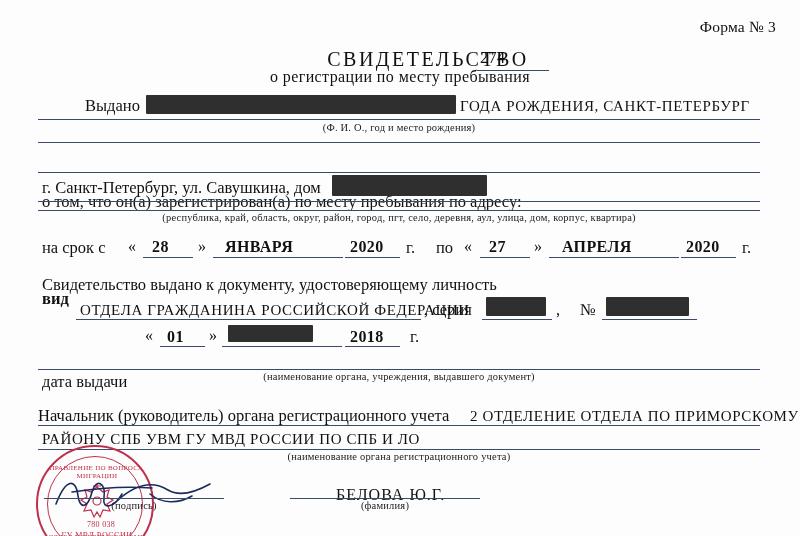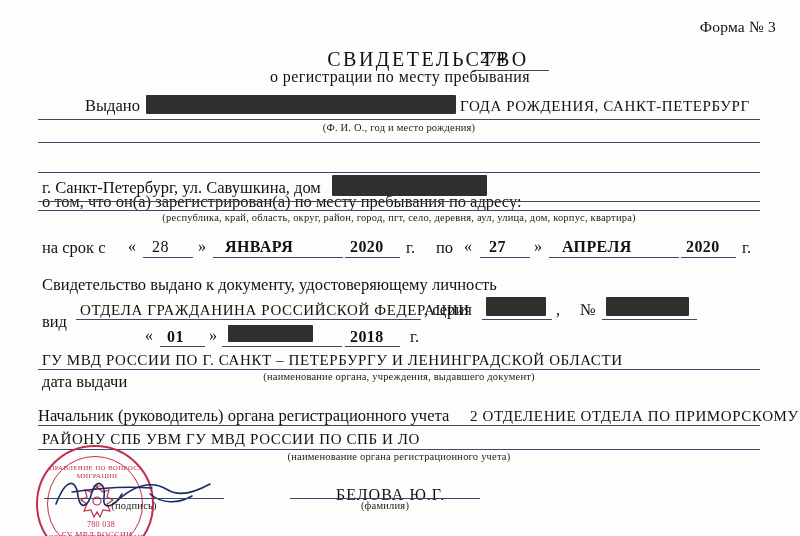--- a/index.html
+++ b/index.html
@@ -181,42 +181,42 @@
   <div class="line" style="left:38px; top:172px; width:722px;"></div>
 
   <div class="row-label" style="left:42px; top:178px;">г. Санкт-Петербург, ул. Савушкина, дом</div>
   <div class="redact" style="left:332px; top:175px; width:155px; height:21px;"></div>
   <div class="line" style="left:38px; top:201px; width:722px;"></div>
   <div class="line" style="left:38px; top:210px; width:722px;"></div>
   <div class="small-center" style="left:38px; top:212px; width:722px;">(республика, край, область, округ, район, город, пгт, село, деревня, аул, улица, дом, корпус, квартира)</div>
 
   <div class="row-label" style="left:42px; top:238px;">на срок с</div>
   <div class="quote" style="left:128px; top:238px;">«</div>
-  <div class="handwrite" style="left:152px; top:238px; font-weight:normal;">28</div>
+  <div class="handwrite" style="left:152px; top:238px; font-weight:bold;">28</div>
   <div class="line" style="left:143px; top:257px; width:50px;"></div>
   <div class="quote" style="left:198px; top:238px;">»</div>
   <div class="handwrite" style="left:225px; top:238px; font-weight:bold;">ЯНВАРЯ</div>
   <div class="line" style="left:213px; top:257px; width:130px;"></div>
   <div class="handwrite" style="left:350px; top:238px; font-weight:bold;">2020</div>
   <div class="line" style="left:345px; top:257px; width:55px;"></div>
   <div class="row-label" style="left:406px; top:238px;">г.</div>
   <div class="row-label" style="left:436px; top:238px;">по</div>
   <div class="quote" style="left:464px; top:238px;">«</div>
   <div class="handwrite" style="left:489px; top:238px; font-weight:bold;">27</div>
   <div class="line" style="left:480px; top:257px; width:50px;"></div>
   <div class="quote" style="left:534px; top:238px;">»</div>
   <div class="handwrite" style="left:562px; top:238px; font-weight:bold;">АПРЕЛЯ</div>
   <div class="line" style="left:549px; top:257px; width:130px;"></div>
   <div class="handwrite" style="left:686px; top:238px; font-weight:bold;">2020</div>
   <div class="line" style="left:681px; top:257px; width:55px;"></div>
   <div class="row-label" style="left:742px; top:238px;">г.</div>
 
   <div class="row-label" style="left:42px; top:275px;">Свидетельство выдано к документу, удостоверяющему личность</div>
 
-  <div class="row-label" style="left:42px; top:312px;">вид</div>
+  <div class="row-label" style="left:42px; top:289px;font-weight:bold;">вид</div>
   <div class="caps" style="left:80px; top:302px;">ОТДЕЛА ГРАЖДАНИНА РОССИЙСКОЙ ФЕДЕРАЦИИ</div>
   <div class="line" style="left:76px; top:319px; width:345px;"></div>
   <div class="row-label" style="left:424px; top:300px;">, серия</div>
   <div class="redact" style="left:486px; top:297px; width:60px; height:19px;"></div>
   <div class="line" style="left:482px; top:319px; width:70px;"></div>
   <div class="row-label" style="left:556px; top:300px;">,</div>
   <div class="row-label" style="left:580px; top:300px;">№</div>
   <div class="redact" style="left:606px; top:297px; width:83px; height:19px;"></div>
   <div class="line" style="left:602px; top:319px; width:95px;"></div>
 
@@ -224,21 +224,20 @@
   <div class="quote" style="left:145px; top:327px;">«</div>
   <div class="handwrite" style="left:167px; top:328px; font-weight:bold;">01</div>
   <div class="line" style="left:160px; top:346px; width:45px;"></div>
   <div class="quote" style="left:209px; top:327px;">»</div>
   <div class="redact" style="left:228px; top:325px; width:85px; height:17px;"></div>
   <div class="line" style="left:222px; top:346px; width:120px;"></div>
   <div class="handwrite" style="left:350px; top:328px; font-weight:bold;">2018</div>
   <div class="line" style="left:345px; top:346px; width:55px;"></div>
   <div class="row-label" style="left:410px; top:327px;">г.</div>
 
-  <div class="caps" style="left:42px; top:352px;">ГУ  МВД  РОССИИ  ПО  Г. САНКТ – ПЕТЕРБУРГУ  И  ЛЕНИНГРАДСКОЙ ОБЛАСТИ</div>
   <div class="line" style="left:38px; top:369px; width:722px;"></div>
   <div class="small-center" style="left:38px; top:371px; width:722px;">(наименование органа, учреждения, выдавшего документ)</div>
 
   <div class="row-label" style="left:38px; top:406px;">Начальник (руководитель) органа регистрационного учета</div>
   <div class="caps" style="left:470px; top:408px;">2 ОТДЕЛЕНИЕ ОТДЕЛА  ПО ПРИМОРСКОМУ</div>
   <div class="line" style="left:38px; top:425px; width:722px;"></div>
   <div class="caps" style="left:42px; top:431px;">РАЙОНУ СПБ УВМ  ГУ  МВД РОССИИ  ПО СПБ  И  ЛО</div>
   <div class="line" style="left:38px; top:449px; width:722px;"></div>
   <div class="small-center" style="left:38px; top:451px; width:722px;">(наименование органа регистрационного учета)</div>
 

